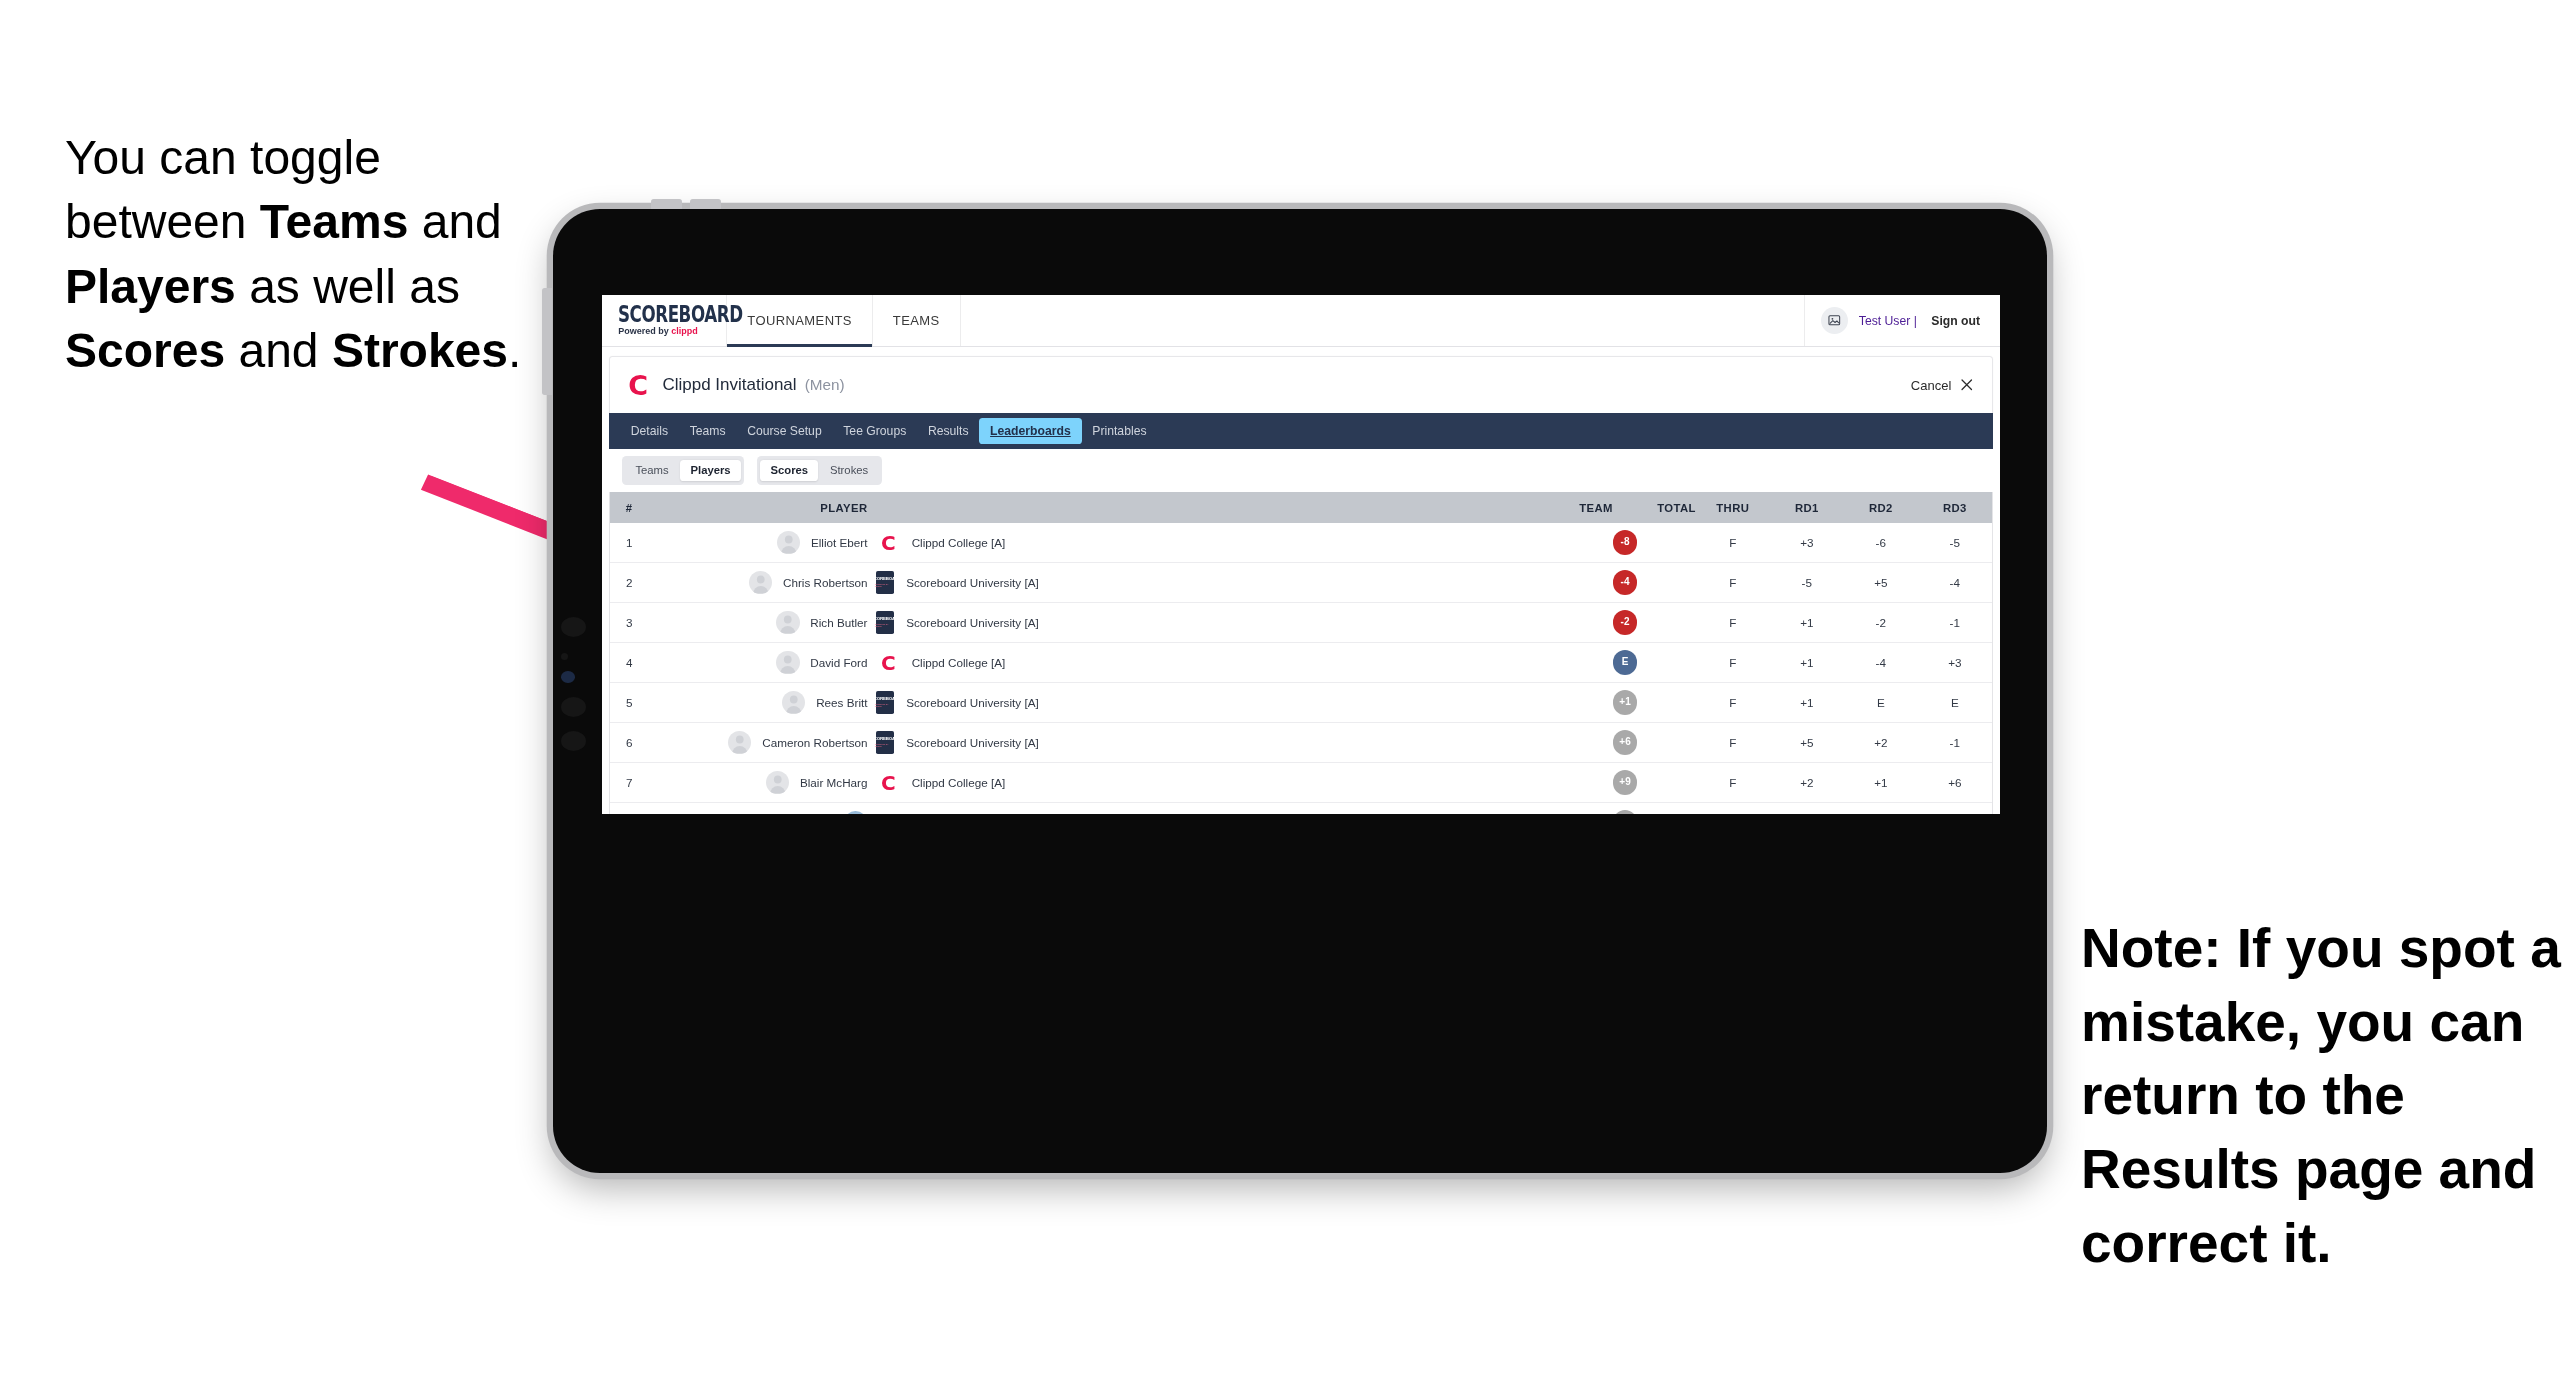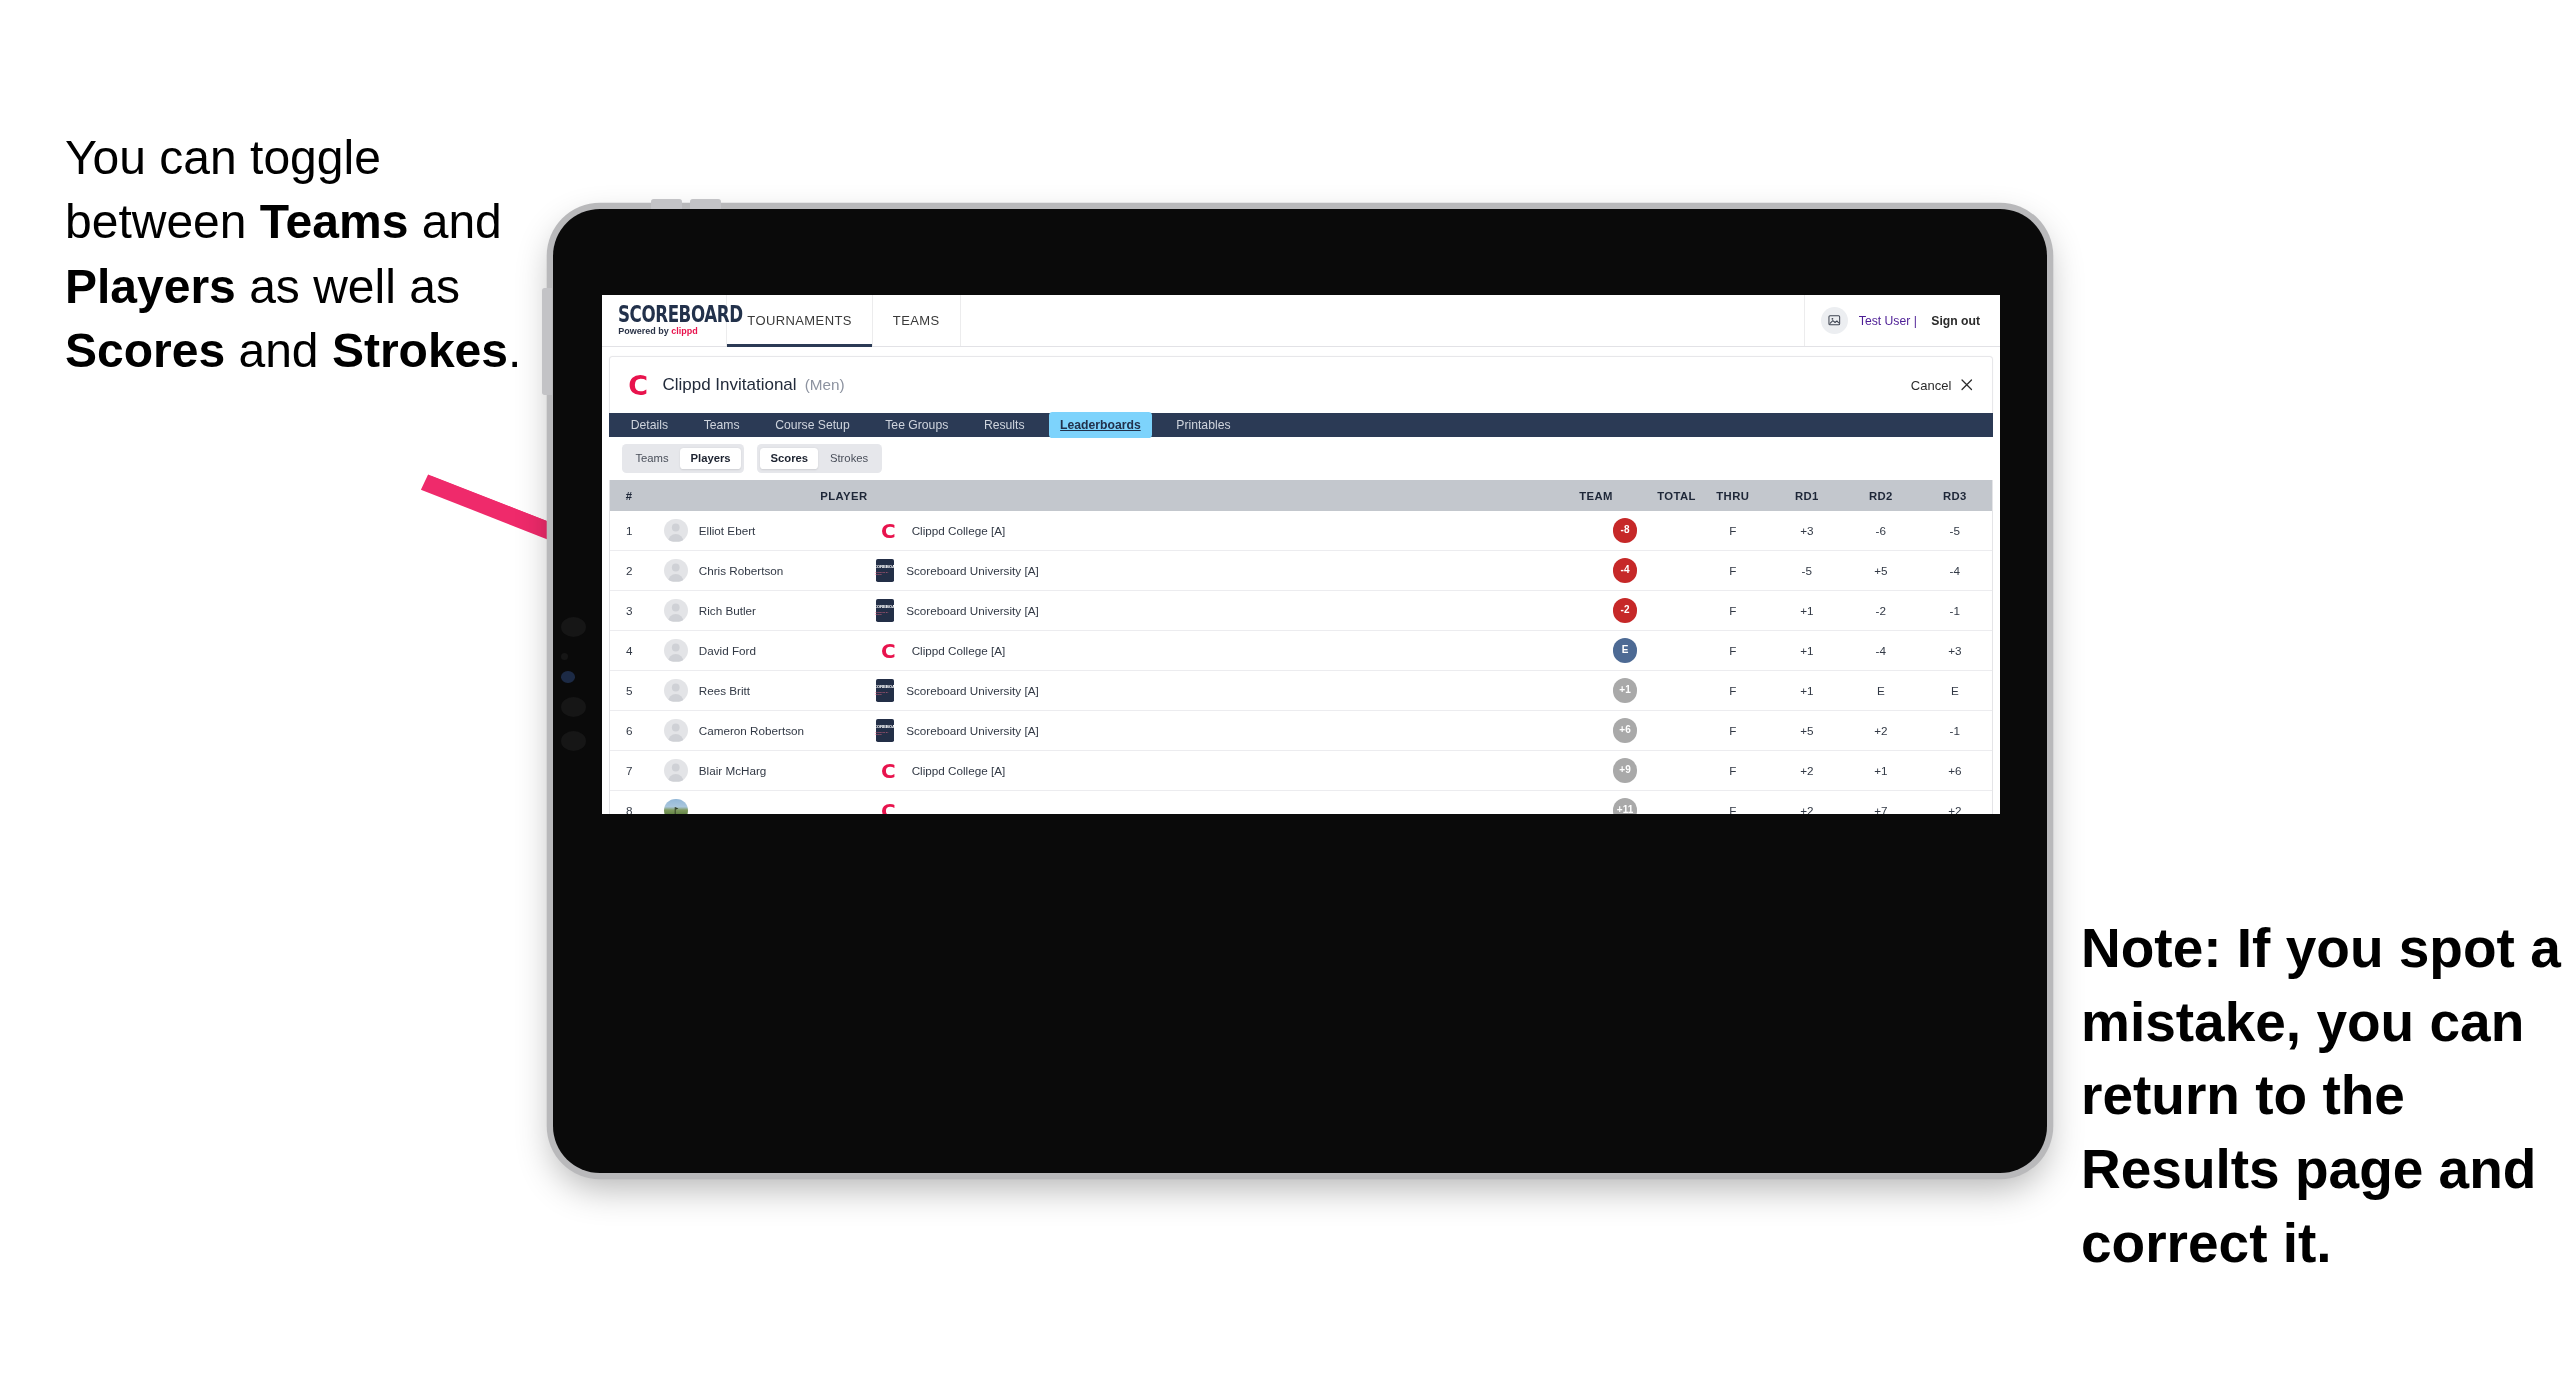--- a/index.html
+++ b/index.html
@@ -215,25 +215,25 @@
     gap: 9px;
     font-size: 13px;
     color: #2b2b2b;
     cursor: pointer;
   }
 
   
   #sectionbar {
     margin: 0 7.2px;
     background: #2b3a55;
-    height: 24px;
+    height: 36px;
     display: flex;
     align-items: center;
     padding: 0 10.8px;
-    gap: 14px;
+    gap: 0;
   }
   .sec-tab {
     font-size: 12.2px;
     color: #cfd4dd;
     padding: 6.3px 10.8px;
     border-radius: 3.6px;
     cursor: pointer;
     white-space: nowrap;
   }
   .sec-tab.active {
@@ -311,21 +311,21 @@
   .col-rank  { width: 38px;  text-align: center !important; }
   .col-player{ width: 203px; }
   .col-team  { width: auto; }
   .col-total { width: 83px;  text-align: left; }
   .col-thru  { width: 74px;  text-align: center !important; }
   .col-rd    { width: 74px;  text-align: center !important; }
 
   .th-pad-player { padding-left: 16.3px !important; }
   .th-pad-team   { padding-left: 9px !important; }
 
-  .player-cell { display: flex; align-items: center; gap: 10.8px; padding-left: 16.3px; }
+  .player-cell { display: flex; align-items: center; gap: 10.8px; padding-left: 16.3px; justify-content: flex-end; }
   .avatar {
     width: 23.5px; height: 23.5px;
     border-radius: 50%;
     background: #e3e4e7;
     flex: none;
     display: flex; align-items: center; justify-content: center;
     overflow: hidden;
   }
   .avatar.photo {
     background: linear-gradient(180deg, #93b8d8 0%, #a9c6dd 34%, #7f9a5e 48%, #5d7f3f 72%, #44682f 100%);

